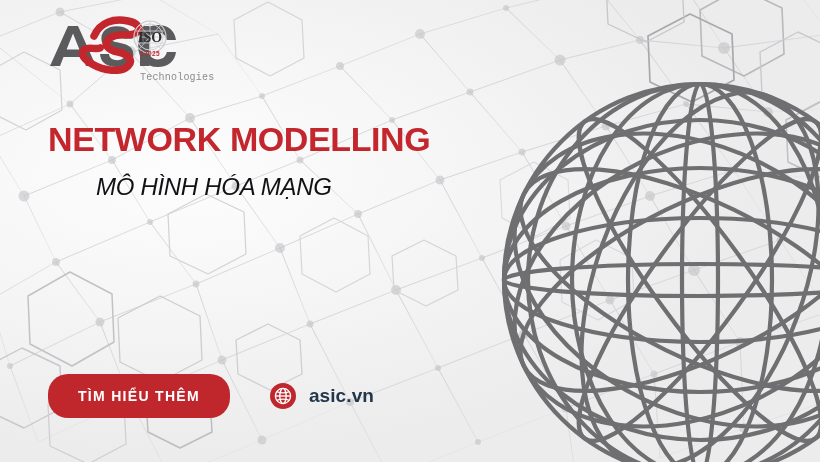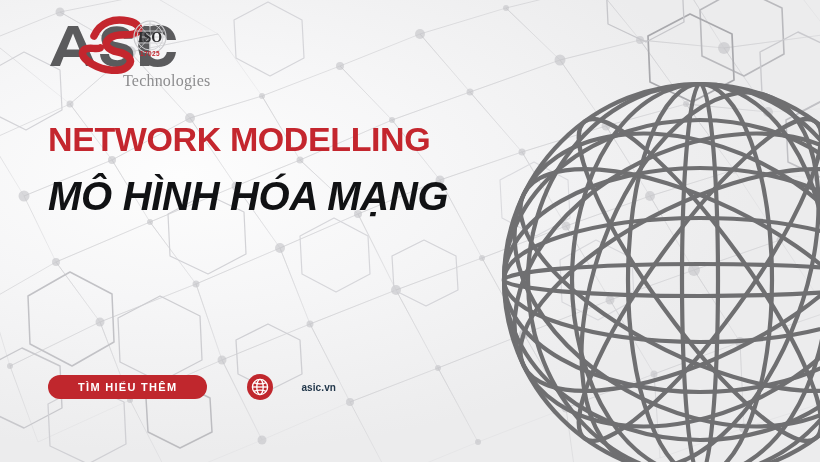--- a/index.html
+++ b/index.html
@@ -35,25 +35,25 @@
     left:48px; top:16px;
     width:190px; height:70px;
   }
   #logo-mark {
     position:absolute;
     left:0; top:0;
     width:130px; height:58px;
   }
   #logo-sub {
     position:absolute;
-    left:75px; top:56px;
-    font-size:16px;
+    left:92px; top:56px;
+    font-size:10px;
     letter-spacing:0.2px;
     color:#8c8c8e;
-    font-family:Liberation Serif, serif;
+    font-family:Liberation Mono, monospace;
     white-space:nowrap;
   }
   #iso-badge {
     position:absolute;
     left:79px; top:2px;
     width:46px; height:42px;
   }
 
   
   #headline {
@@ -65,63 +65,64 @@
     font-size:34px;
     font-weight:bold;
     letter-spacing:-0.4px;
     line-height:1.05;
     color:#c4262e;
     white-space:nowrap;
     font-family:"Liberation Sans", sans-serif;
   }
   #title-vi {
     margin-top:14px;
-    font-size:40px;
-    font-weight:bold;
+    font-size:24px;
+    font-weight:normal;
     font-style:italic;
     line-height:1.22;
     letter-spacing:-0.3px;
     color:#111214;
     font-family:"Liberation Sans", sans-serif;
+    margin-left:48px;
   }
   #title-vi .vi-line { display:block; white-space:nowrap; }
 
   
   #cta-row {
     position:absolute;
     left:48px; top:374px;
     display:flex;
     align-items:center;
   }
   #cta-button {
     display:flex;
     align-items:center;
     justify-content:center;
-    height:24px;
+    height:44px;
     padding:0 30px;
     border:none;
     border-radius:20px;
     background:#c0272d;
     color:#ffffff;
-    font-size:11px;
+    font-size:14px;
     font-weight:bold;
     letter-spacing:1.3px;
     white-space:nowrap;
     cursor:pointer;
     font-family:"Liberation Sans", sans-serif;
   }
   #site-group {
     display:flex;
     align-items:center;
     margin-left:40px;
   }
   #globe-icon { width:26px; height:26px; display:block; }
   #site-url {
-    margin-left:28px;
-    font-size:10px;
+    margin-left:13px;
+    font-size:19px;
     font-weight:bold;
     letter-spacing:0.1px;
     color:#22374b;
     white-space:nowrap;
     font-family:"Liberation Sans", sans-serif;
   }
 </style>
 </head>
 <body>
 

